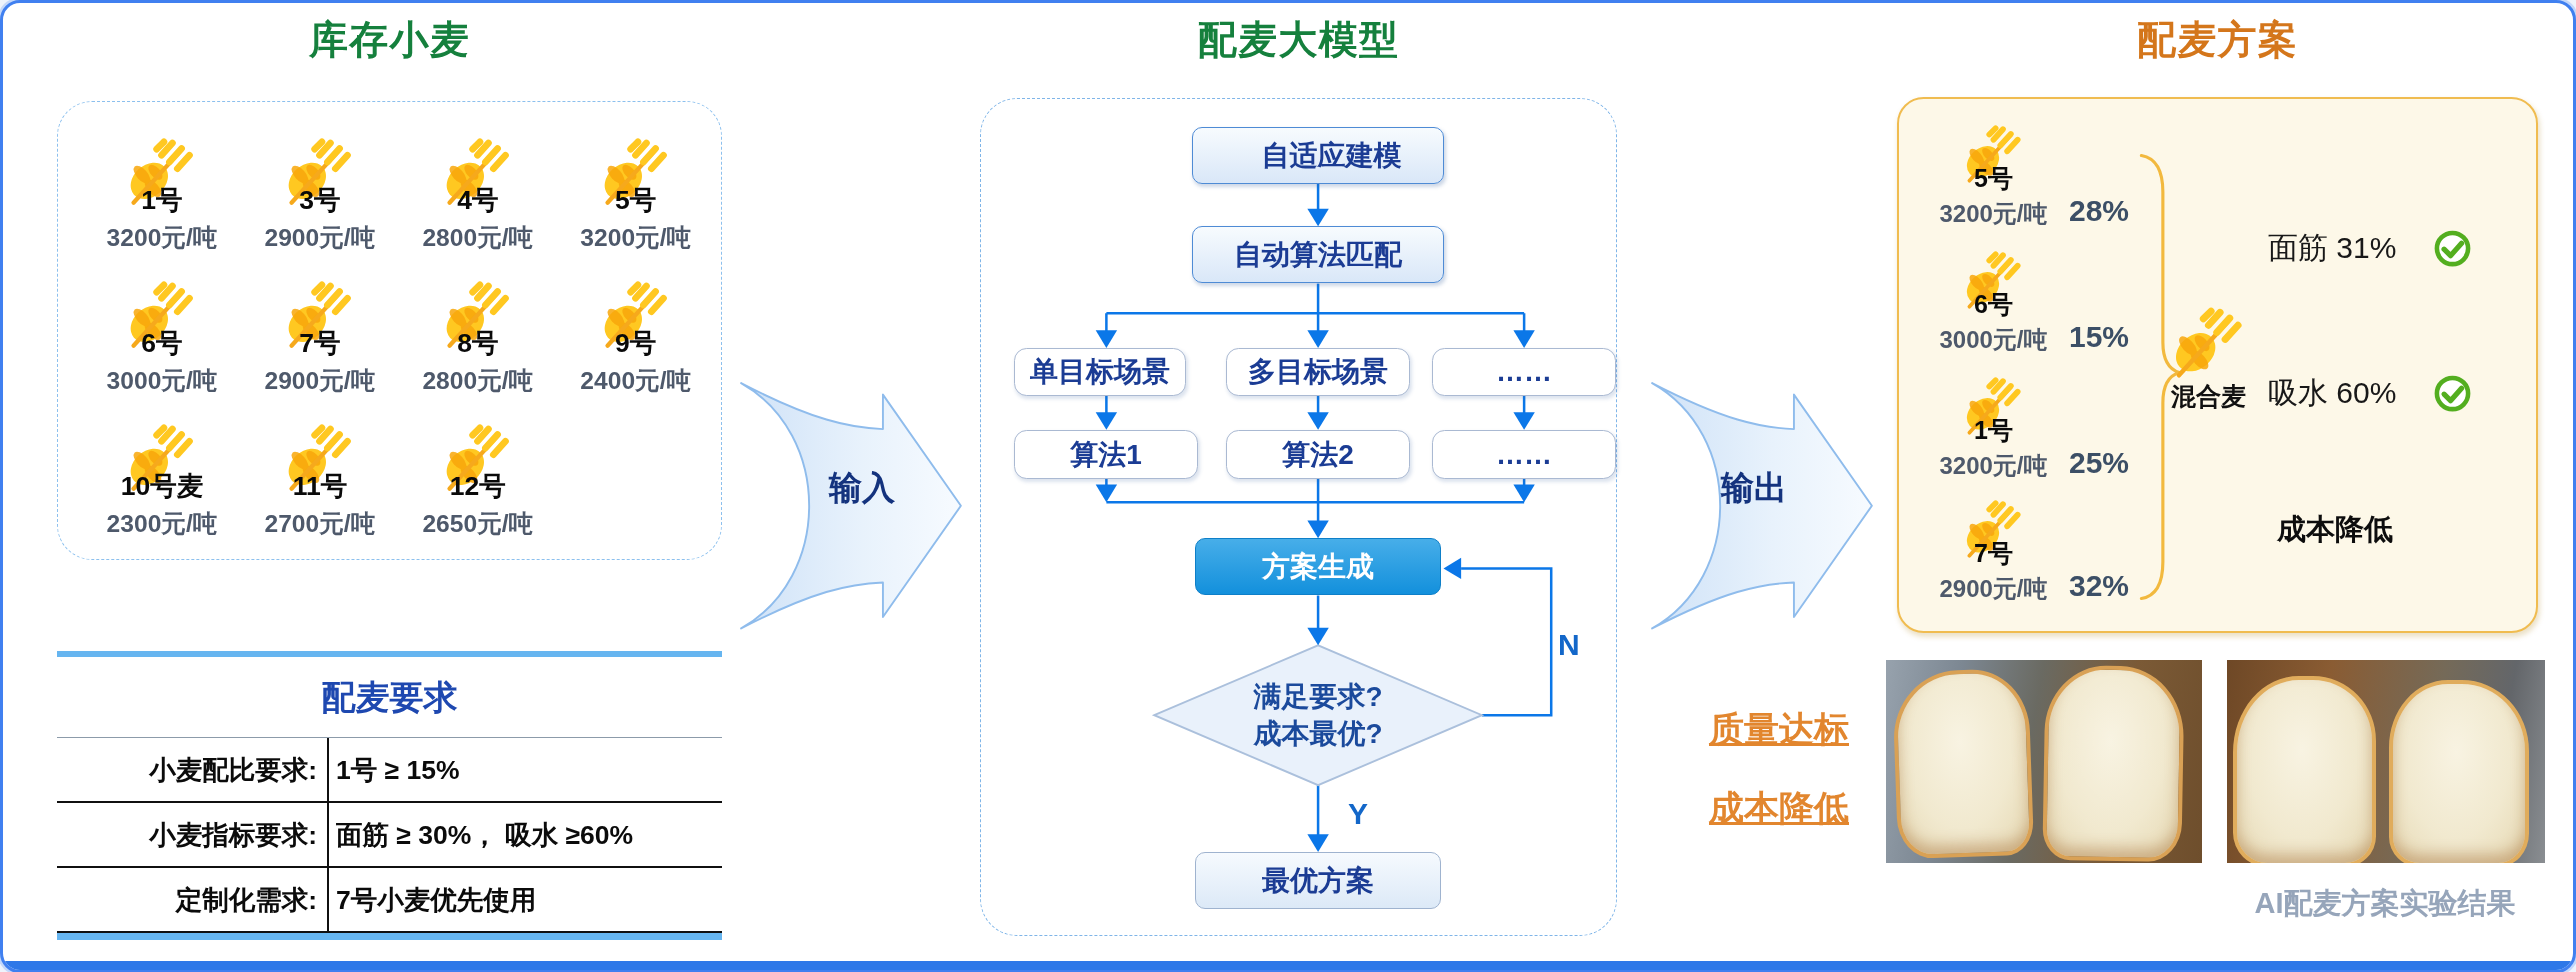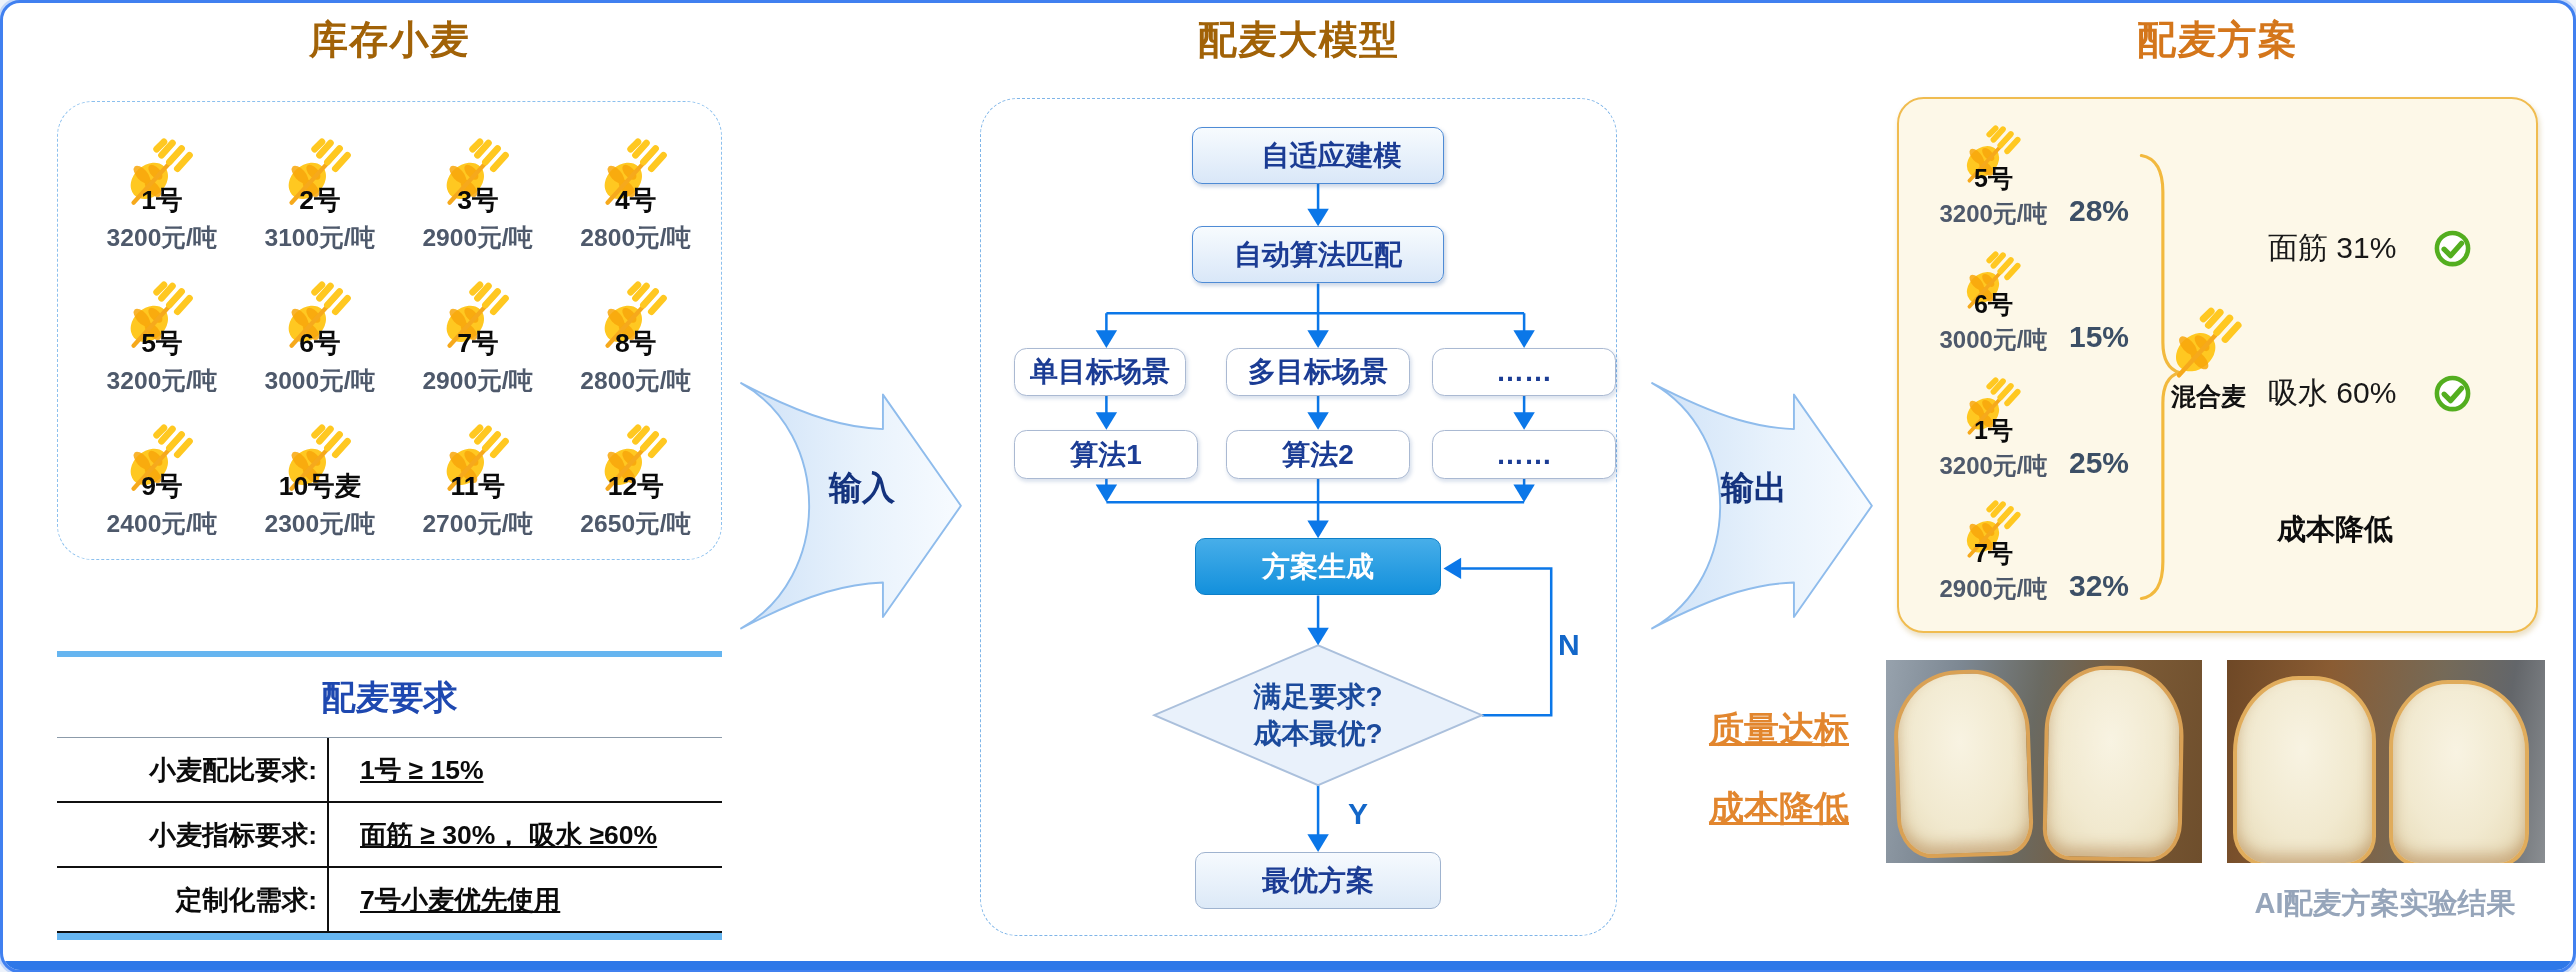--- a/index.html
+++ b/index.html
@@ -4,21 +4,21 @@
 <style>
   html,body{margin:0;padding:0;background:#eef3fb;}
   *{box-sizing:border-box;}
   .canvas{
     position:relative;width:2576px;height:973px;background:#ffffff;
     border:3.2px solid #4080F0;border-radius:20px;overflow:hidden;
     box-shadow:0 0 0 2.5px #C3D7FA;
     font-family:"Liberation Sans","DejaVu Sans",sans-serif;
   }
   .bottom-strip{position:absolute;left:0;right:0;bottom:0;height:8.8px;background:#2E78E8;}
-  .sec-title{position:absolute;top:10px;text-align:center;font-size:39px;font-weight:bold;letter-spacing:1.3px;color:#a16207;}
+  .sec-title{position:absolute;top:10px;text-align:center;font-size:39px;font-weight:bold;letter-spacing:1.3px;color:#15803d;}
   .sec-title.orange{color:#D4761B;}
 
   
   .inv-box{position:absolute;left:54px;top:98px;width:665px;height:459px;
     border:1.9px dashed #8CC0EE;border-radius:35px;}
   .inv-grid{position:absolute;left:25px;right:6.3px;top:35px;bottom:6.3px;
     display:grid;grid-template-columns:repeat(4,1fr);row-gap:14px;}
   .witem{display:flex;flex-direction:column;align-items:center;}
   .wheat{width:73px;height:73px;}
   .wheat.small{width:63px;height:63px;}
@@ -26,21 +26,21 @@
   .wname{margin-top:-28px;font-size:26.5px;font-weight:bold;color:#0a0a0a;position:relative;z-index:2;}
   .wprice{font-size:24.6px;font-weight:bold;color:#4E596B;margin-top:2.5px;white-space:nowrap;}
 
   
   .req{position:absolute;left:54px;top:648px;width:665px;height:291px;background:#fff;}
   .req-strip{height:6.3px;background:#66B5F0;}
   .req-title{height:81px;line-height:81px;text-align:center;font-size:34px;font-weight:bold;color:#1E48B0;border-bottom:1.9px solid #8C9BAA;}
   .req-row{display:flex;height:65px;align-items:stretch;font-size:26.5px;font-weight:bold;color:#0b0b0b;border-bottom:2.5px solid #101010;}
   .req-row:last-of-type{border-bottom:none;height:66px;}
   .req-label{width:270px;text-align:right;padding-right:10px;display:flex;align-items:center;justify-content:flex-end;}
-  .req-value{flex:1;padding-left:31px;border-left:2.5px solid #101010;display:flex;align-items:center;white-space:nowrap;text-decoration:underline;}
+  .req-value{flex:1;padding-left:7px;border-left:2.5px solid #101010;display:flex;align-items:center;white-space:nowrap;}
 
   
   .big-arrow{position:absolute;width:230px;height:252px;}
   .big-arrow svg{position:absolute;inset:0;}
   .arrow-label{position:absolute;top:88px;width:176px;text-align:center;font-size:33px;font-weight:bold;color:#14337E;}
 
   
   .model-box{position:absolute;left:977px;top:95px;width:637px;height:838px;
     border:1.9px dashed #7FB5E8;border-radius:37px;}
   .flowlines{position:absolute;left:0;top:0;width:637px;height:838px;}
@@ -113,27 +113,20 @@
   <div class="sec-title" style="left:54px;width:665px;">库存小麦</div>
 
   <div class="inv-box">
     <div class="inv-grid">
       <div class="witem">
           <svg class="wheat" viewBox="0 0 116 116" width="73" height="73">
             <use href="#wheat-sym"></use>
           </svg>
           <div class="wname">1号</div>
           <div class="wprice">3200元/吨</div>
-        </div>
-      <div class="witem">
-          <svg class="wheat" viewBox="0 0 116 116" width="73" height="73">
-            <use href="#wheat-sym"></use>
-          </svg>
-          <div class="wname">2号</div>
-          <div class="wprice">3100元/吨</div>
         </div>
       <div class="witem">
           <svg class="wheat" viewBox="0 0 116 116" width="73" height="73">
             <use href="#wheat-sym"></use>
           </svg>
           <div class="wname">3号</div>
           <div class="wprice">2900元/吨</div>
         </div>
       <div class="witem">
           <svg class="wheat" viewBox="0 0 116 116" width="73" height="73">

